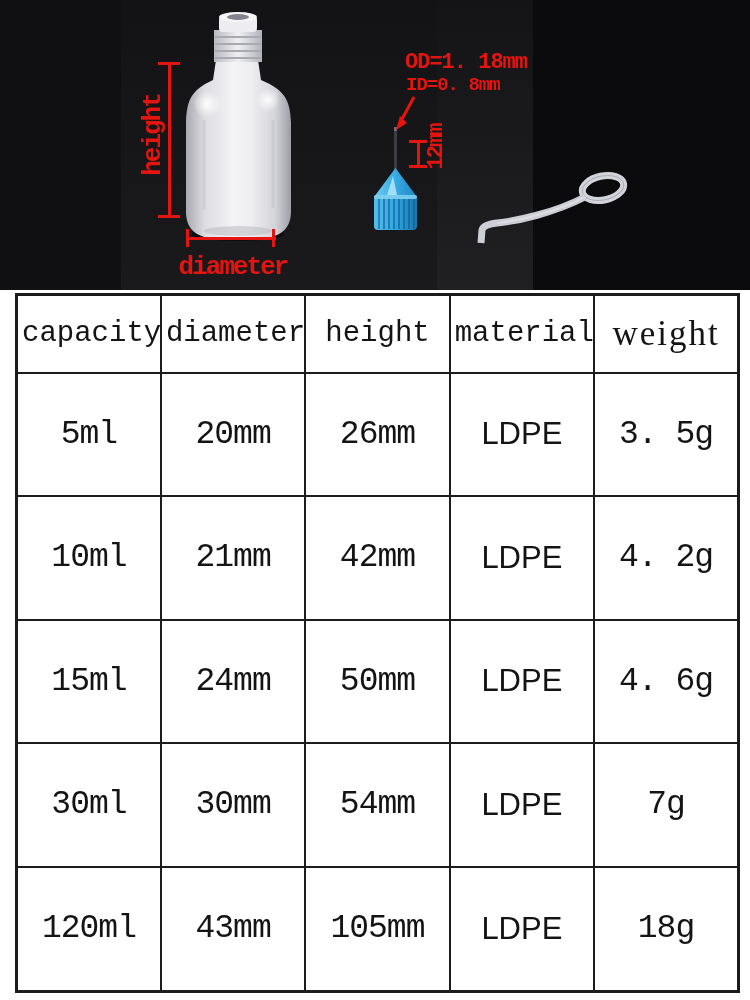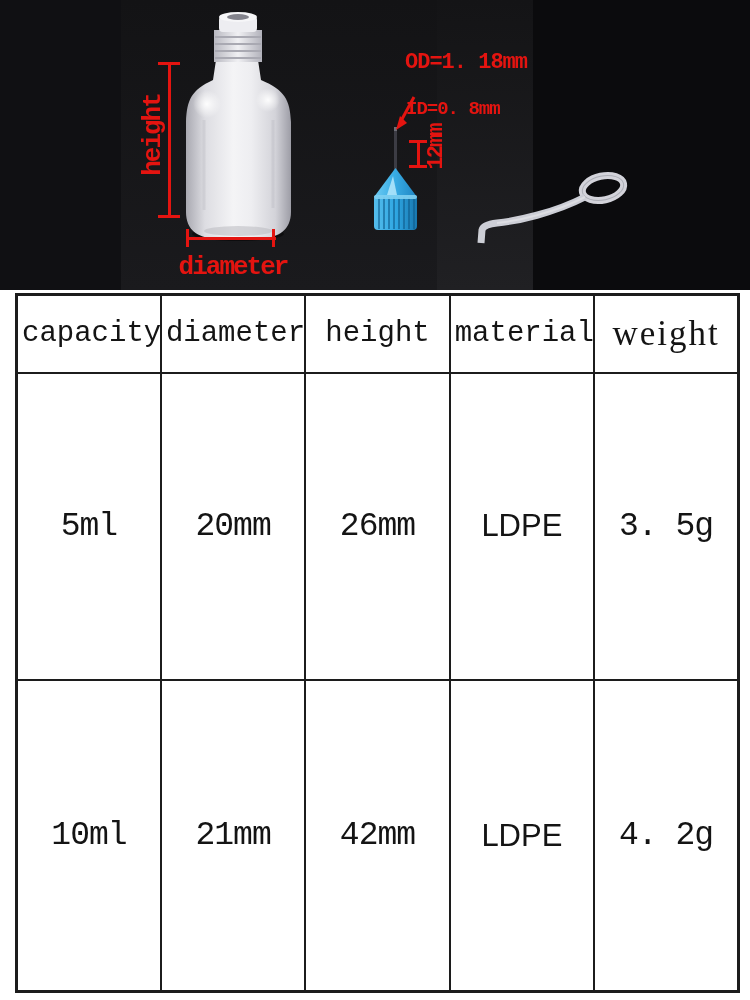--- a/index.html
+++ b/index.html
@@ -22,21 +22,21 @@
   .red { background:#e41410; position:absolute; }
   .rlabel {
     position:absolute; color:#e41410; font-weight:bold;
     font-family:"Liberation Mono","DejaVu Sans Mono",monospace;
     text-align:center; white-space:nowrap;
   }
   .rot { transform:rotate(-90deg); transform-origin:center; }
   .lbl-height   { left:103px; top:121px; width:100px; height:28px; line-height:28px; font-size:26px; letter-spacing:-2px; }
   .lbl-diameter { left:178px; top:253px; width:110px; height:28px; line-height:28px; font-size:26px; letter-spacing:-2px; }
   .lbl-od { left:405px; top:50px;  font-size:22px; letter-spacing:-1px; }
-  .lbl-id { left:406px; top:74px;  font-size:19px; letter-spacing:-1px;margin-top:24px; }
+  .lbl-id { left:406px; top:74px;  font-size:19px; letter-spacing:-1px; }
   .lbl-12mm { left:412px; top:136px; width:50px; height:22px; line-height:22px; font-size:22px; letter-spacing:-2px; }
 
   .h-line  { left:168px; top:62px;  width:3px;  height:156px; }
   .h-cap-t { left:158px; top:62px;  width:22px; height:3px; }
   .h-cap-b { left:158px; top:215px; width:22px; height:3px; }
   .d-line  { left:188px; top:237px; width:88px; height:3px; }
   .d-cap-l { left:186px; top:229px; width:3px;  height:18px; }
   .d-cap-r { left:272px; top:229px; width:3px;  height:18px; }
   .n-line  { left:417px; top:140px; width:3px;  height:28px; }
   .n-cap-t { left:409px; top:140px; width:18px; height:3px; }
@@ -203,15 +203,36 @@
         <td>LDPE</td>
         <td>3. 5g</td>
       </tr>
       <tr>
         <td>10ml</td>
         <td>21mm</td>
         <td>42mm</td>
         <td>LDPE</td>
         <td>4. 2g</td>
       </tr>
+      <tr>
+        <td>15ml</td>
+        <td>24mm</td>
+        <td>50mm</td>
+        <td>LDPE</td>
+        <td>4. 6g</td>
+      </tr>
+      <tr>
+        <td>30ml</td>
+        <td>30mm</td>
+        <td>54mm</td>
+        <td>LDPE</td>
+        <td>7g</td>
+      </tr>
+      <tr>
+        <td>120ml</td>
+        <td>43mm</td>
+        <td>105mm</td>
+        <td>LDPE</td>
+        <td>18g</td>
+      </tr>
     </tbody>
   </table>
 </div>
 
 </body></html>

